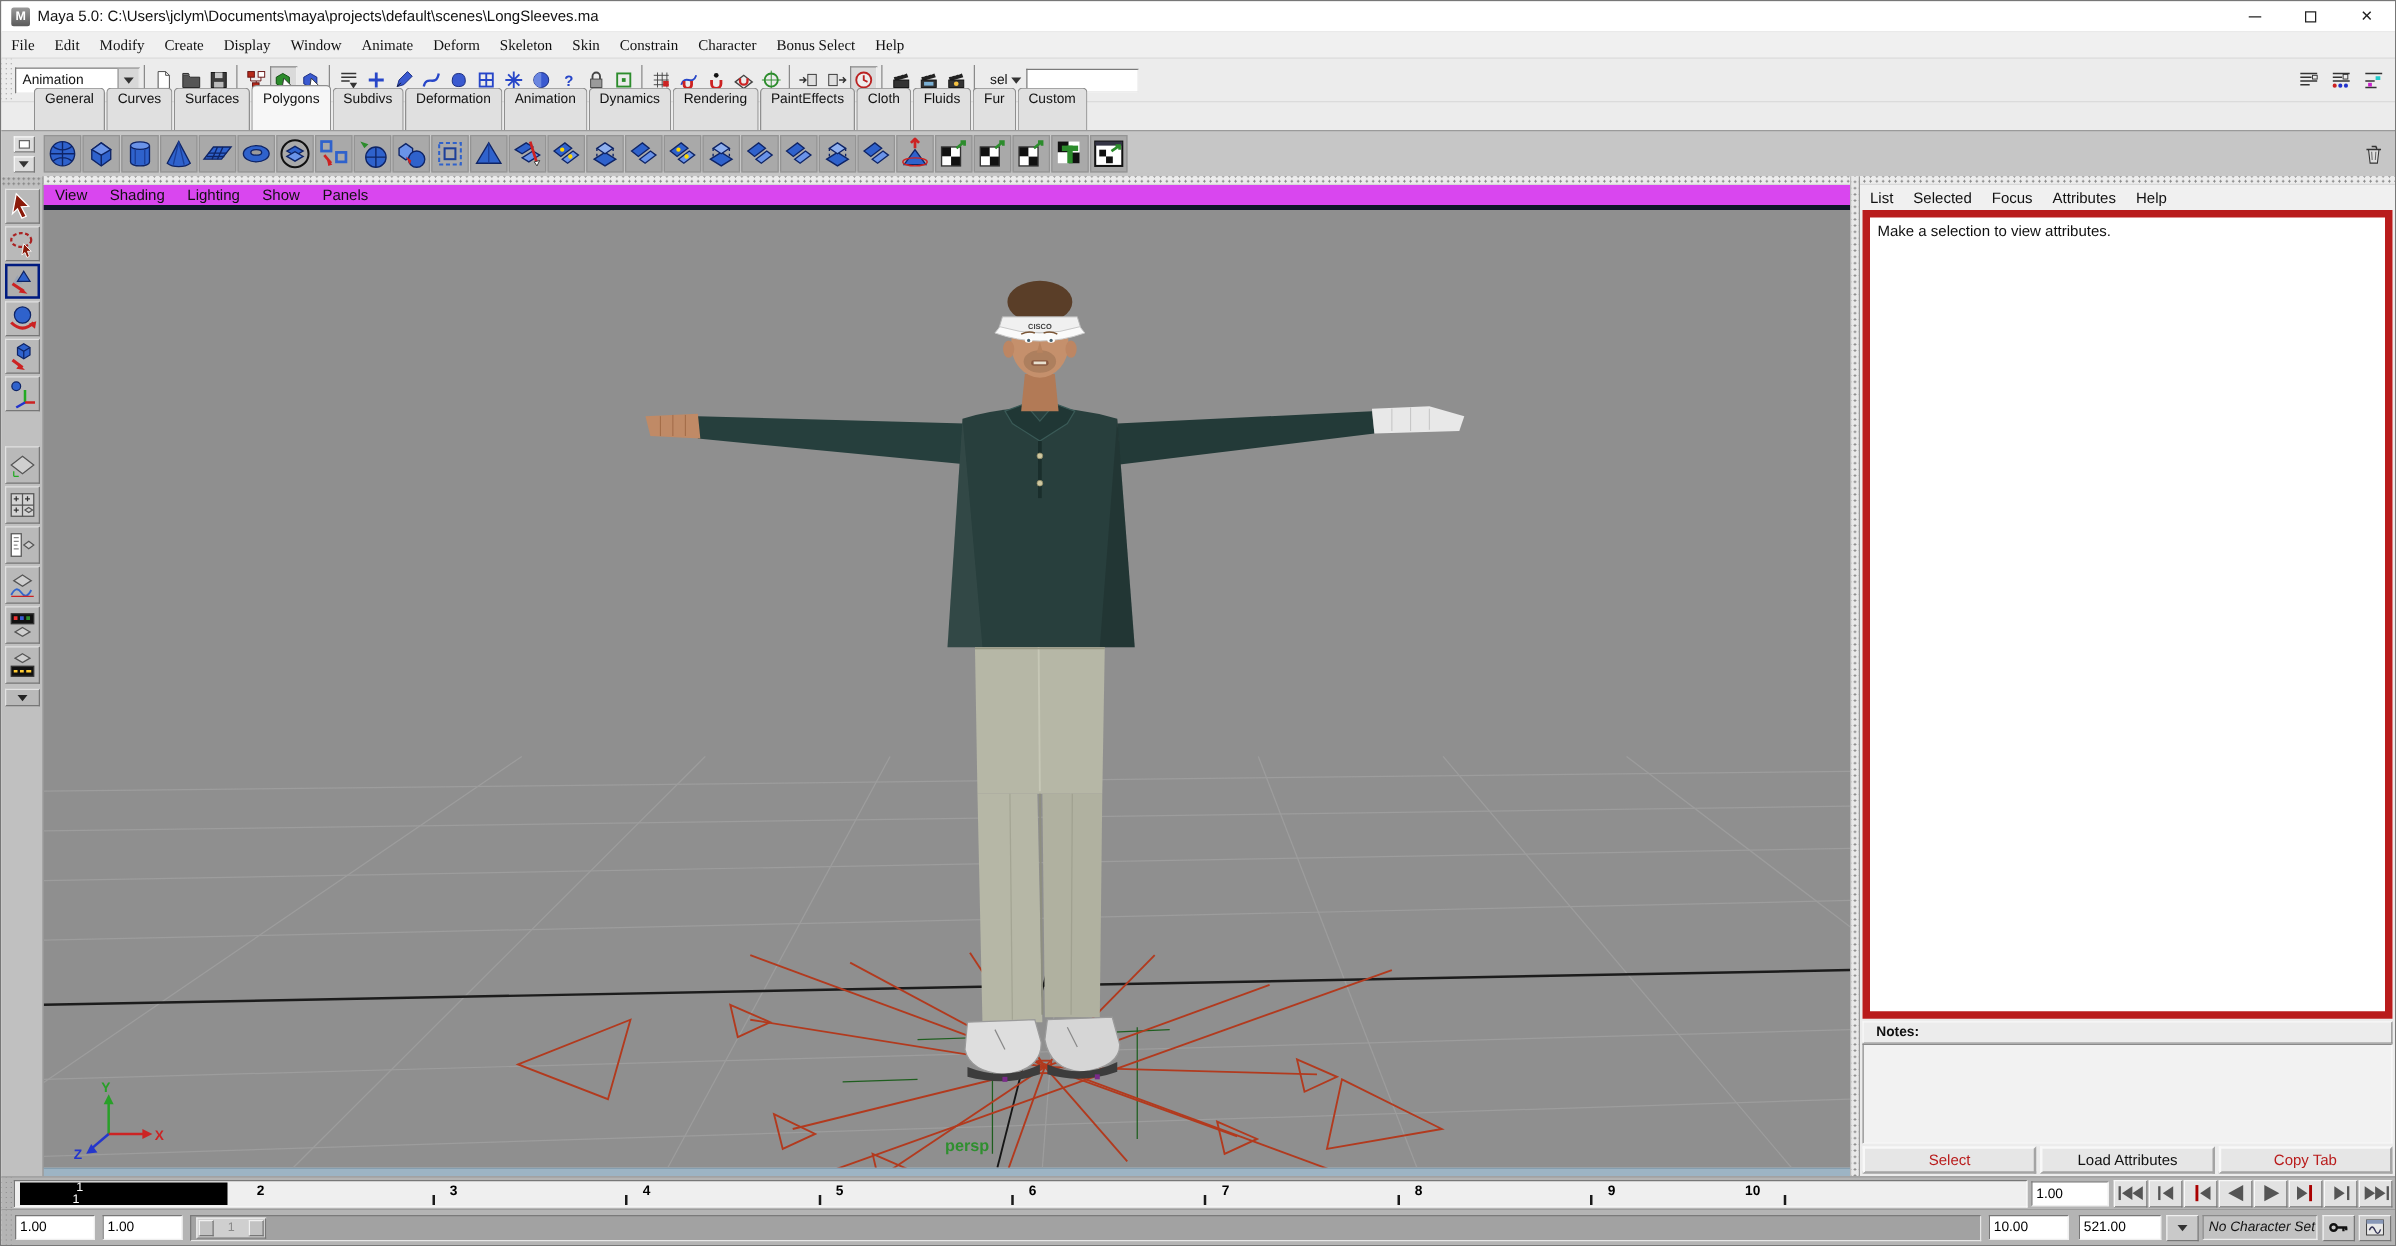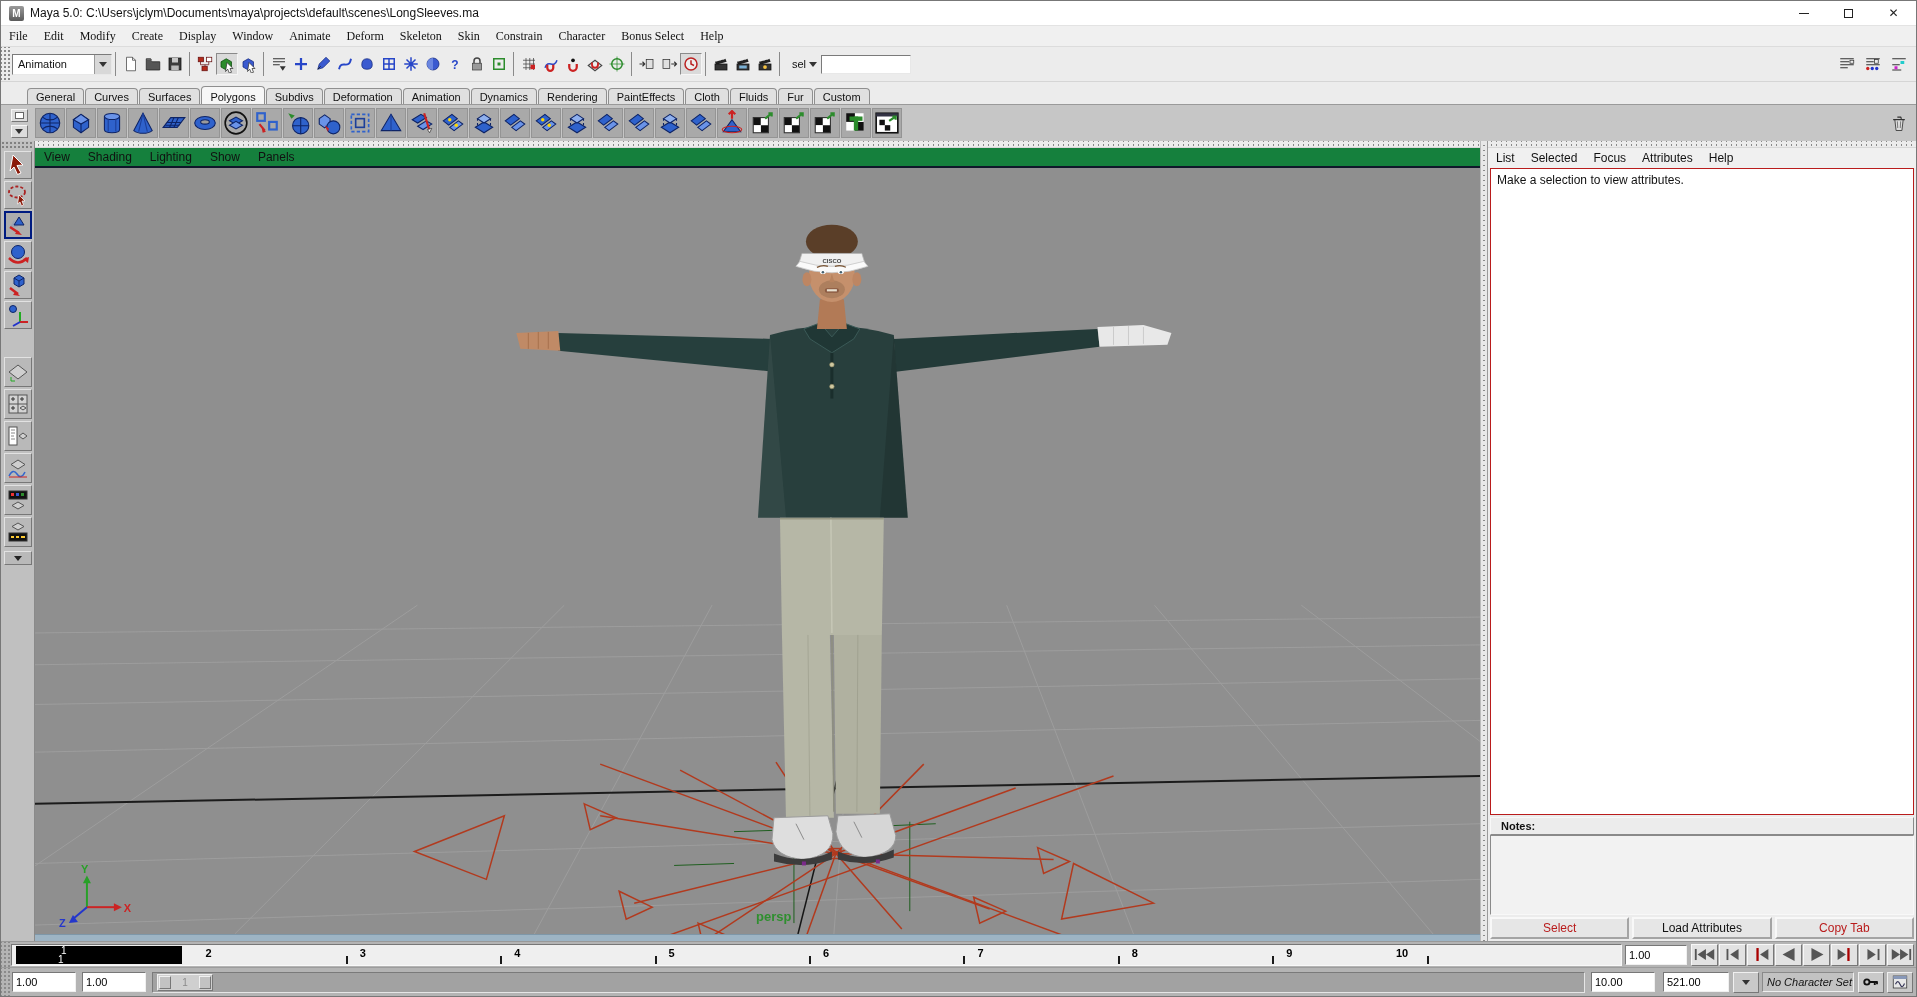--- a/index.html
+++ b/index.html
@@ -32,21 +32,21 @@
   .sl-sep{width:8px;height:26px;position:relative;flex:0 0 auto;}
   .sl-sep::before{content:"";position:absolute;left:3px;top:1px;bottom:1px;width:1px;background:#8a8a8a;}
   .sl-btn{width:22px;height:22px;display:flex;align-items:center;justify-content:center;flex:0 0 auto;border:1px solid transparent;}
   .sl-btn.pressed{background:#dadada;border:1px solid;border-color:#8a8a8a #f5f5f5 #f5f5f5 #8a8a8a;}
   .selbtn{display:flex;align-items:center;font-size:11px;padding:2px 4px;gap:3px;margin-left:4px;}
   .qsel{width:90px;height:19px;border:1px solid;border-color:#7a7a7a #e8e8e8 #e8e8e8 #7a7a7a;background:#fff;
         font-size:11px;padding:0 3px;font-family:"Liberation Sans",sans-serif;}
   .slright{margin-left:auto;display:flex;gap:4px;}
   
   .shelftabs{height:22px;background:#ececec;display:flex;align-items:flex-end;flex:0 0 auto;padding-left:26px;}
-  .stab{font-size:11px;padding:2px 8px 1px;border:1px solid #8f8f8f;border-bottom:none;border-radius:4px 4px 0 0;
+  .stab{font-size:11px;padding:2px 8px 19px;border:1px solid #8f8f8f;border-bottom:none;border-radius:4px 4px 0 0;
         background:#e0e0e0;margin-right:1px;position:relative;top:0;}
   .stab.active{background:#f7f7f7;padding-top:4px;z-index:2;}
   
   .shelfrow{height:37px;background:#c6c6c6;display:flex;align-items:center;flex:0 0 auto;border-top:1px solid #9a9a9a;}
   .shminicol{width:24px;display:flex;flex-direction:column;align-items:center;gap:3px;margin:0 4px 0 6px;}
   .shmini{width:17px;height:13px;background:#dcdcdc;border:1px solid;border-color:#f5f5f5 #777 #777 #f5f5f5;
           display:flex;align-items:center;justify-content:center;}
   .shmini .pg{width:9px;height:7px;background:#fff;border:1px solid #666;}
   .sitem{width:30px;height:30px;background:#a9a9a9;border:1px solid #949494;display:flex;align-items:center;
          justify-content:center;flex:0 0 auto;margin-right:1px;}
@@ -62,33 +62,33 @@
   .laygap{height:26px;}
   .lay{width:28px;height:30px;margin-top:2px;background:#b9b9b9;border:1px solid;border-color:#e2e2e2 #777 #777 #e2e2e2;
        display:flex;align-items:center;justify-content:center;}
   .laymenu{width:28px;height:14px;margin-top:4px;background:#b9b9b9;border:1px solid;border-color:#e2e2e2 #777 #777 #e2e2e2;
            display:flex;align-items:center;justify-content:center;}
   .tri2{width:0;height:0;border-left:4px solid transparent;border-right:4px solid transparent;border-top:5px solid #222;}
   
   .vpcol{flex:1;display:flex;flex-direction:column;min-width:0;}
   .panegrip{height:7px;background:#ececec;background-image:radial-gradient(#8a8a8a 30%,transparent 31%);
             background-size:5px 4px;background-position:1px 2px;border-bottom:1px solid #d8d8d8;}
-  .vpmenus{height:20px;background:#15803d;display:flex;align-items:center;font-size:12px;border-bottom:2px solid #0f172a;}
+  .vpmenus{height:20px;background:#d946ef;display:flex;align-items:center;font-size:12px;border-bottom:4px solid #0f172a;}
   .vpmi{padding:2px 9px;}
   .vpcanvas{flex:1;position:relative;background:#8f8f8f;min-height:0;}
   .vpcanvas svg{position:absolute;inset:0;width:100%;height:100%;}
   .vpstrip{height:7px;background:#9db4c4;border-top:1px solid #7e97a8;}
   
   .vdivider{width:7px;background:#e8e8e8;background-image:radial-gradient(#8a8a8a 30%,transparent 31%);
             background-size:4px 5px;background-position:1px 2px;border-left:1px solid #bbb;flex:0 0 auto;}
   
   .rpanel{width:429px;background:#ececec;display:flex;flex-direction:column;flex:0 0 auto;border-left:1px solid #9a9a9a;}
   .aemenus{height:20px;background:#f0f0f0;display:flex;align-items:center;font-size:12px;}
   .aemi{padding:2px 8px;}
-  .aebody{flex:1;background:#fff;border:1px solid #b91c1c;margin:0 2px;font-size:12px;min-height:0;}
+  .aebody{flex:1;background:#fff;border:6px solid #b91c1c;margin:0 2px;font-size:12px;min-height:0;}
   .aemsg{padding:4px 6px;}
   .noteshdr{height:18px;margin:2px 2px 0;background:#ececec;border:1px solid;border-color:#f8f8f8 #8a8a8a #8a8a8a #f8f8f8;
             font-size:11px;font-weight:bold;display:flex;align-items:center;padding-left:10px;}
   .notesbox{height:80px;margin:0 2px;background:#f2f2f2;border:1px solid;border-color:#8a8a8a #f8f8f8 #f8f8f8 #8a8a8a;
             resize:none;font-family:"Liberation Sans",sans-serif;font-size:11px;}
   .aebtns{height:26px;display:flex;gap:3px;padding:2px 2px;background:#ececec;}
   .aebtn{flex:1;background:#e6e6e6;border:2px outset #f8f8f8;font-size:12px;display:flex;align-items:center;
          justify-content:center;color:#111;}
   .aebtn.disabled{color:#b91c1c;}
   

